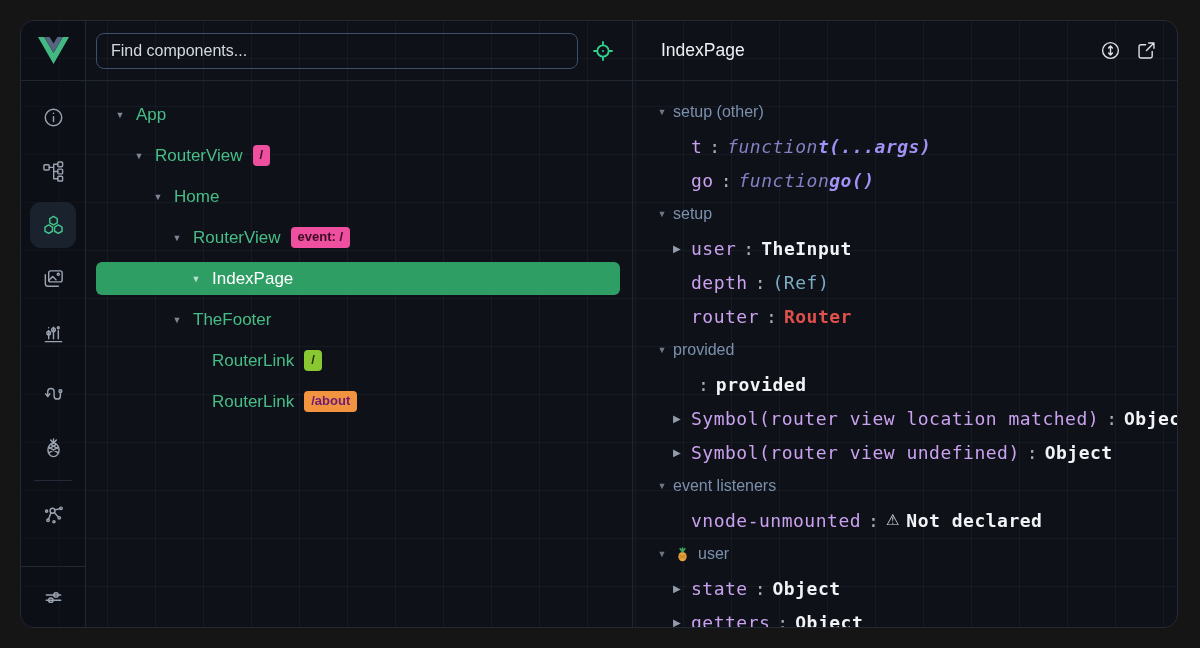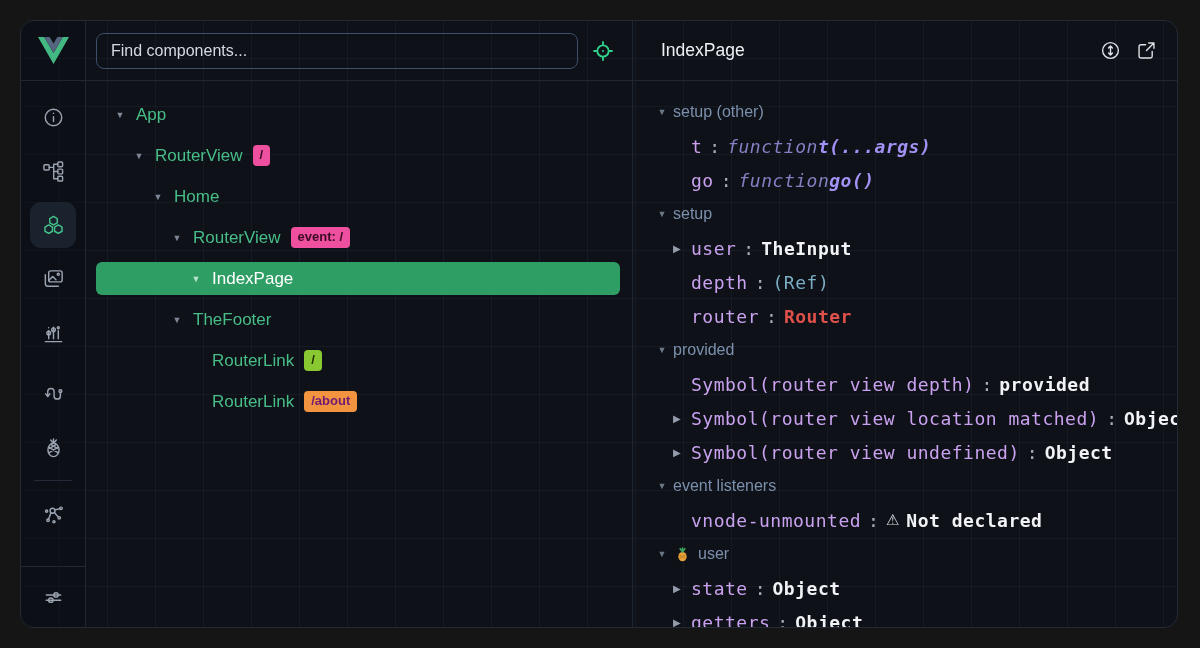--- a/index.html
+++ b/index.html
@@ -287,21 +287,20 @@
           <span class="key">router</span>
           <span class="colon">:</span>
           <span class="val err">Router</span>
         </div>
         <div class="sec-header">
           <span class="s-arrow">▼</span>
           <span class="sec-label">provided</span>
         </div>
         <div class="entry">
           <span class="e-arrow"></span>
-          <span class="key">Symbol(router view depth)</span>
           <span class="colon">:</span>
           <span class="val">provided</span>
         </div>
         <div class="entry">
           <span class="e-arrow">▶</span>
           <span class="key">Symbol(router view location matched)</span>
           <span class="colon">:</span>
           <span class="val">Object</span>
         </div>
         <div class="entry">

